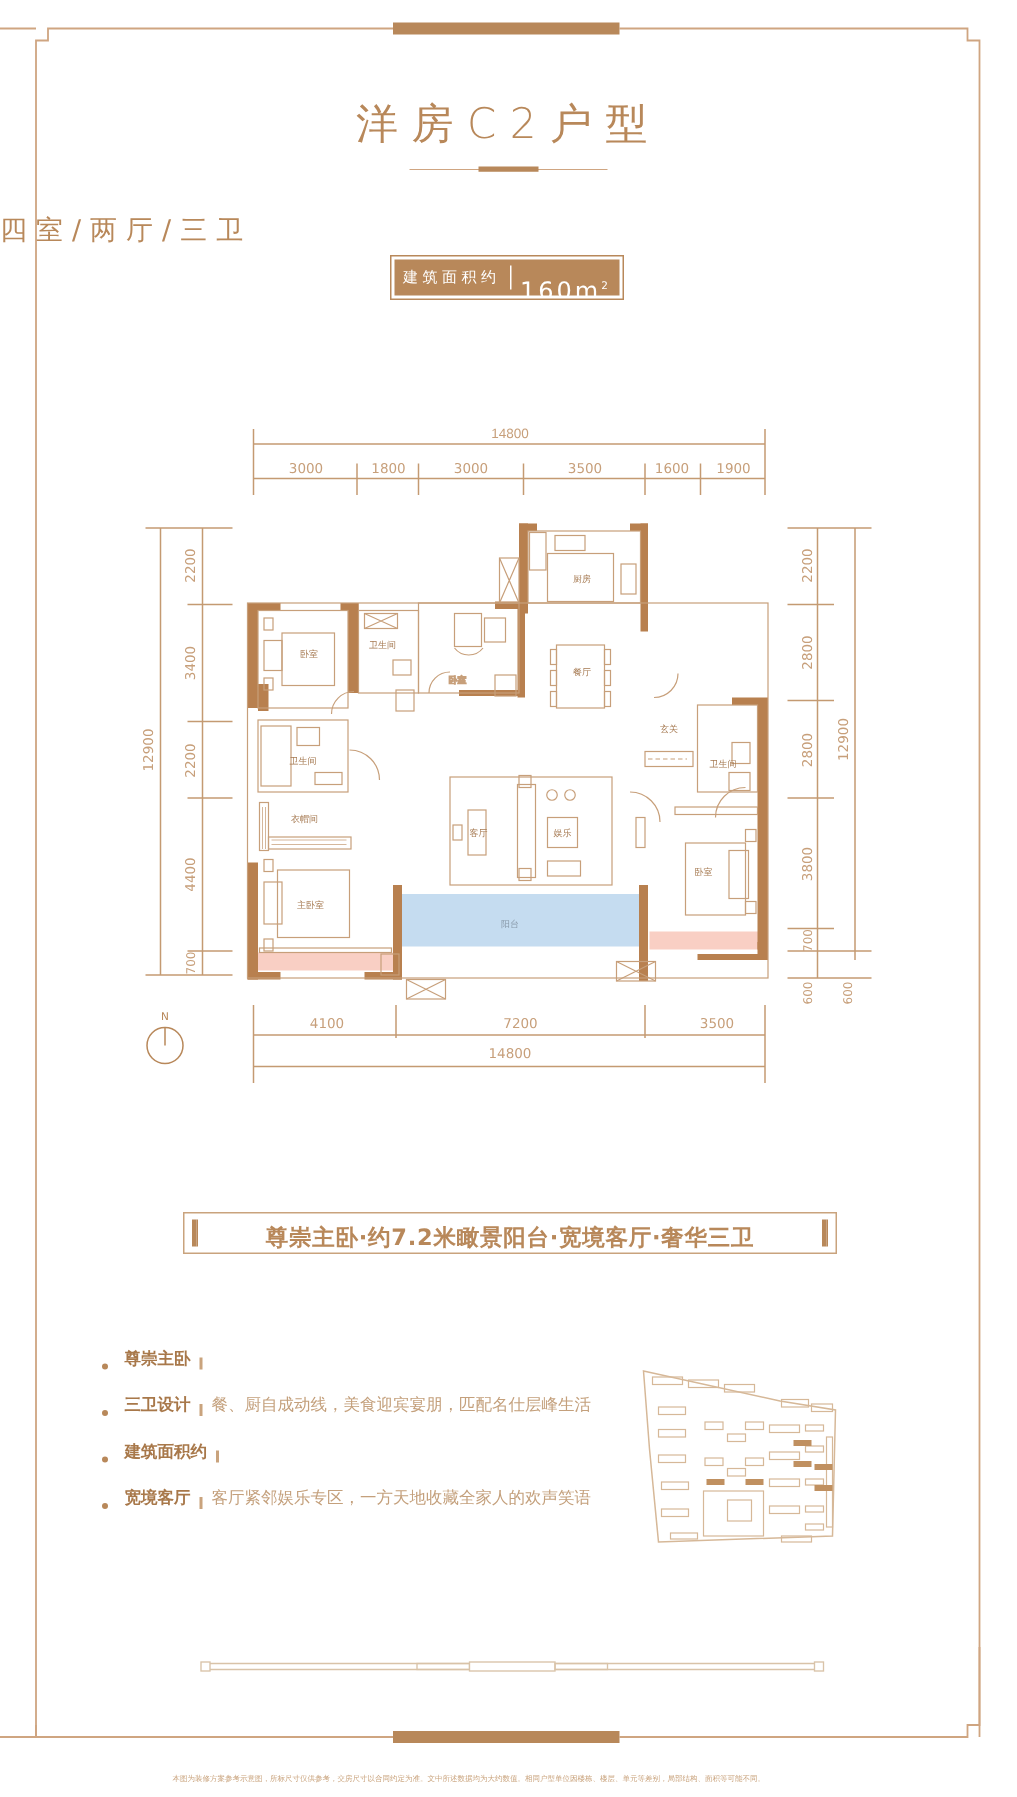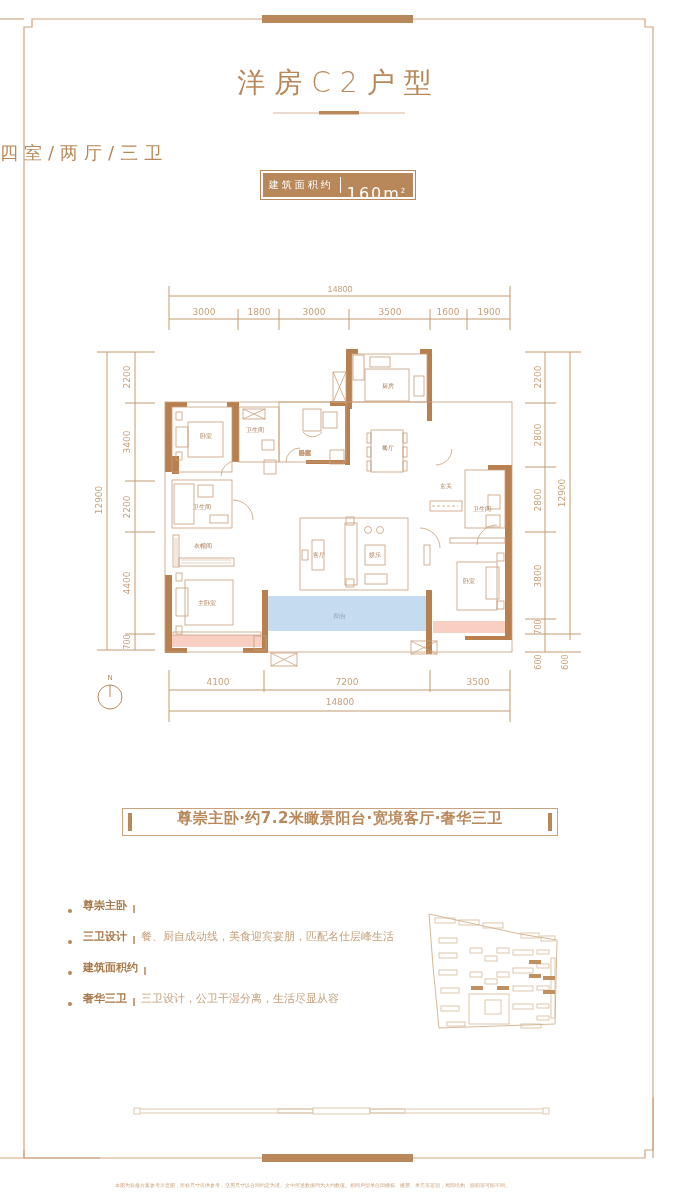--- a/index.html
+++ b/index.html
@@ -13,21 +13,21 @@
               color: #b8885a; }
   .area-badge { left: 263px; top: 173px; width: 150px; height: 24px; background: #b8885a;
                 outline: 1px solid #b8885a; outline-offset: 2px; color: #fff; display: flex; align-items: center;
                 justify-content: center; }
   .area-badge .lbl { font-size: 10px; letter-spacing: 3px; }
   .area-badge .sep { width: 1px; height: 16px; background: #fff; margin: 0 6px; }
   .area-badge .val { font-size: 16px; letter-spacing: 2px; margin-top: 16px; }
   .area-badge .val sup { font-size: 7px; }
   .dim { font-size: 9px; color: #c79f7a; font-family: "Liberation Sans", sans-serif; }
   .slogan { left: 122px; top: 808px; width: 434px; height: 26px; border: 1px solid #c9a37d;
-            display: flex; align-items: flex-start; justify-content: center; }
+            display: flex; align-items: flex-end; justify-content: center; }
   .slogan .bar { position: absolute; top: 4px; width: 4px; height: 18px; border-left: 3px solid #b8885a; border-right: 1px solid #b8885a; box-sizing: border-box; }
   .slogan .txt { font-size: 15px; font-weight: bold; color: #b8885a; letter-spacing: 0.5px; }
   .features { left: 68px; top: 882px; width: 360px; }
   .feature { display: flex; align-items: flex-end; height: 31px; font-size: 11px; }
   .feature .dot { width: 4px; height: 4px; border-radius: 50%; background: #b8885a; margin-right: 11px; }
   .feature .name { font-weight: bold; color: #a8784a; margin-right: 6px; }
   .feature .pipe { width: 2px; height: 8px; background: #c9a37d; margin-right: 6px; }
   .feature .desc { color: #c4a07c; }
   .disclaimer { left: 115px; top: 1182px; width: 480px; font-size: 5px; color: #c9a37d; white-space: nowrap; }
   .room-label { font-size: 6px; fill: #a67a52; font-family: "DejaVu Sans", sans-serif; }
@@ -300,23 +300,23 @@
     <span class="pipe"></span>
     <span class="desc">餐、厨自成动线，美食迎宾宴朋，匹配名仕层峰生活</span>
   </div>
   <div class="feature">
     <span class="dot"></span>
     <span class="name">建筑面积约</span>
     <span class="pipe"></span>
   </div>
   <div class="feature">
     <span class="dot"></span>
-    <span class="name">奢华三卫</span>
+    <span class="name">宽境客厅</span>
     <span class="pipe"></span>
-    <span class="desc">三卫设计，公卫干湿分离，生活尽显从容</span>
+    <span class="desc">客厅紧邻娱乐专区，一方天地收藏全家人的欢声笑语</span>
   </div>
 </div>
 
 <svg class="abs" style="left:425px;top:906px" width="135" height="124" viewBox="0 0 135 124">
   <polygon points="4,8 95,28 132,34 130,118 14,122 8,60" fill="#fff" stroke="#d6b898" stroke-width="1"></polygon>
   <g fill="none" stroke="#d6b898" stroke-width="0.8">
     <rect x="10" y="12" width="20" height="5"></rect>
       <rect x="34" y="14" width="20" height="5"></rect>
       <rect x="58" y="17" width="20" height="5"></rect>
     <rect x="96" y="27" width="18" height="5"></rect>

